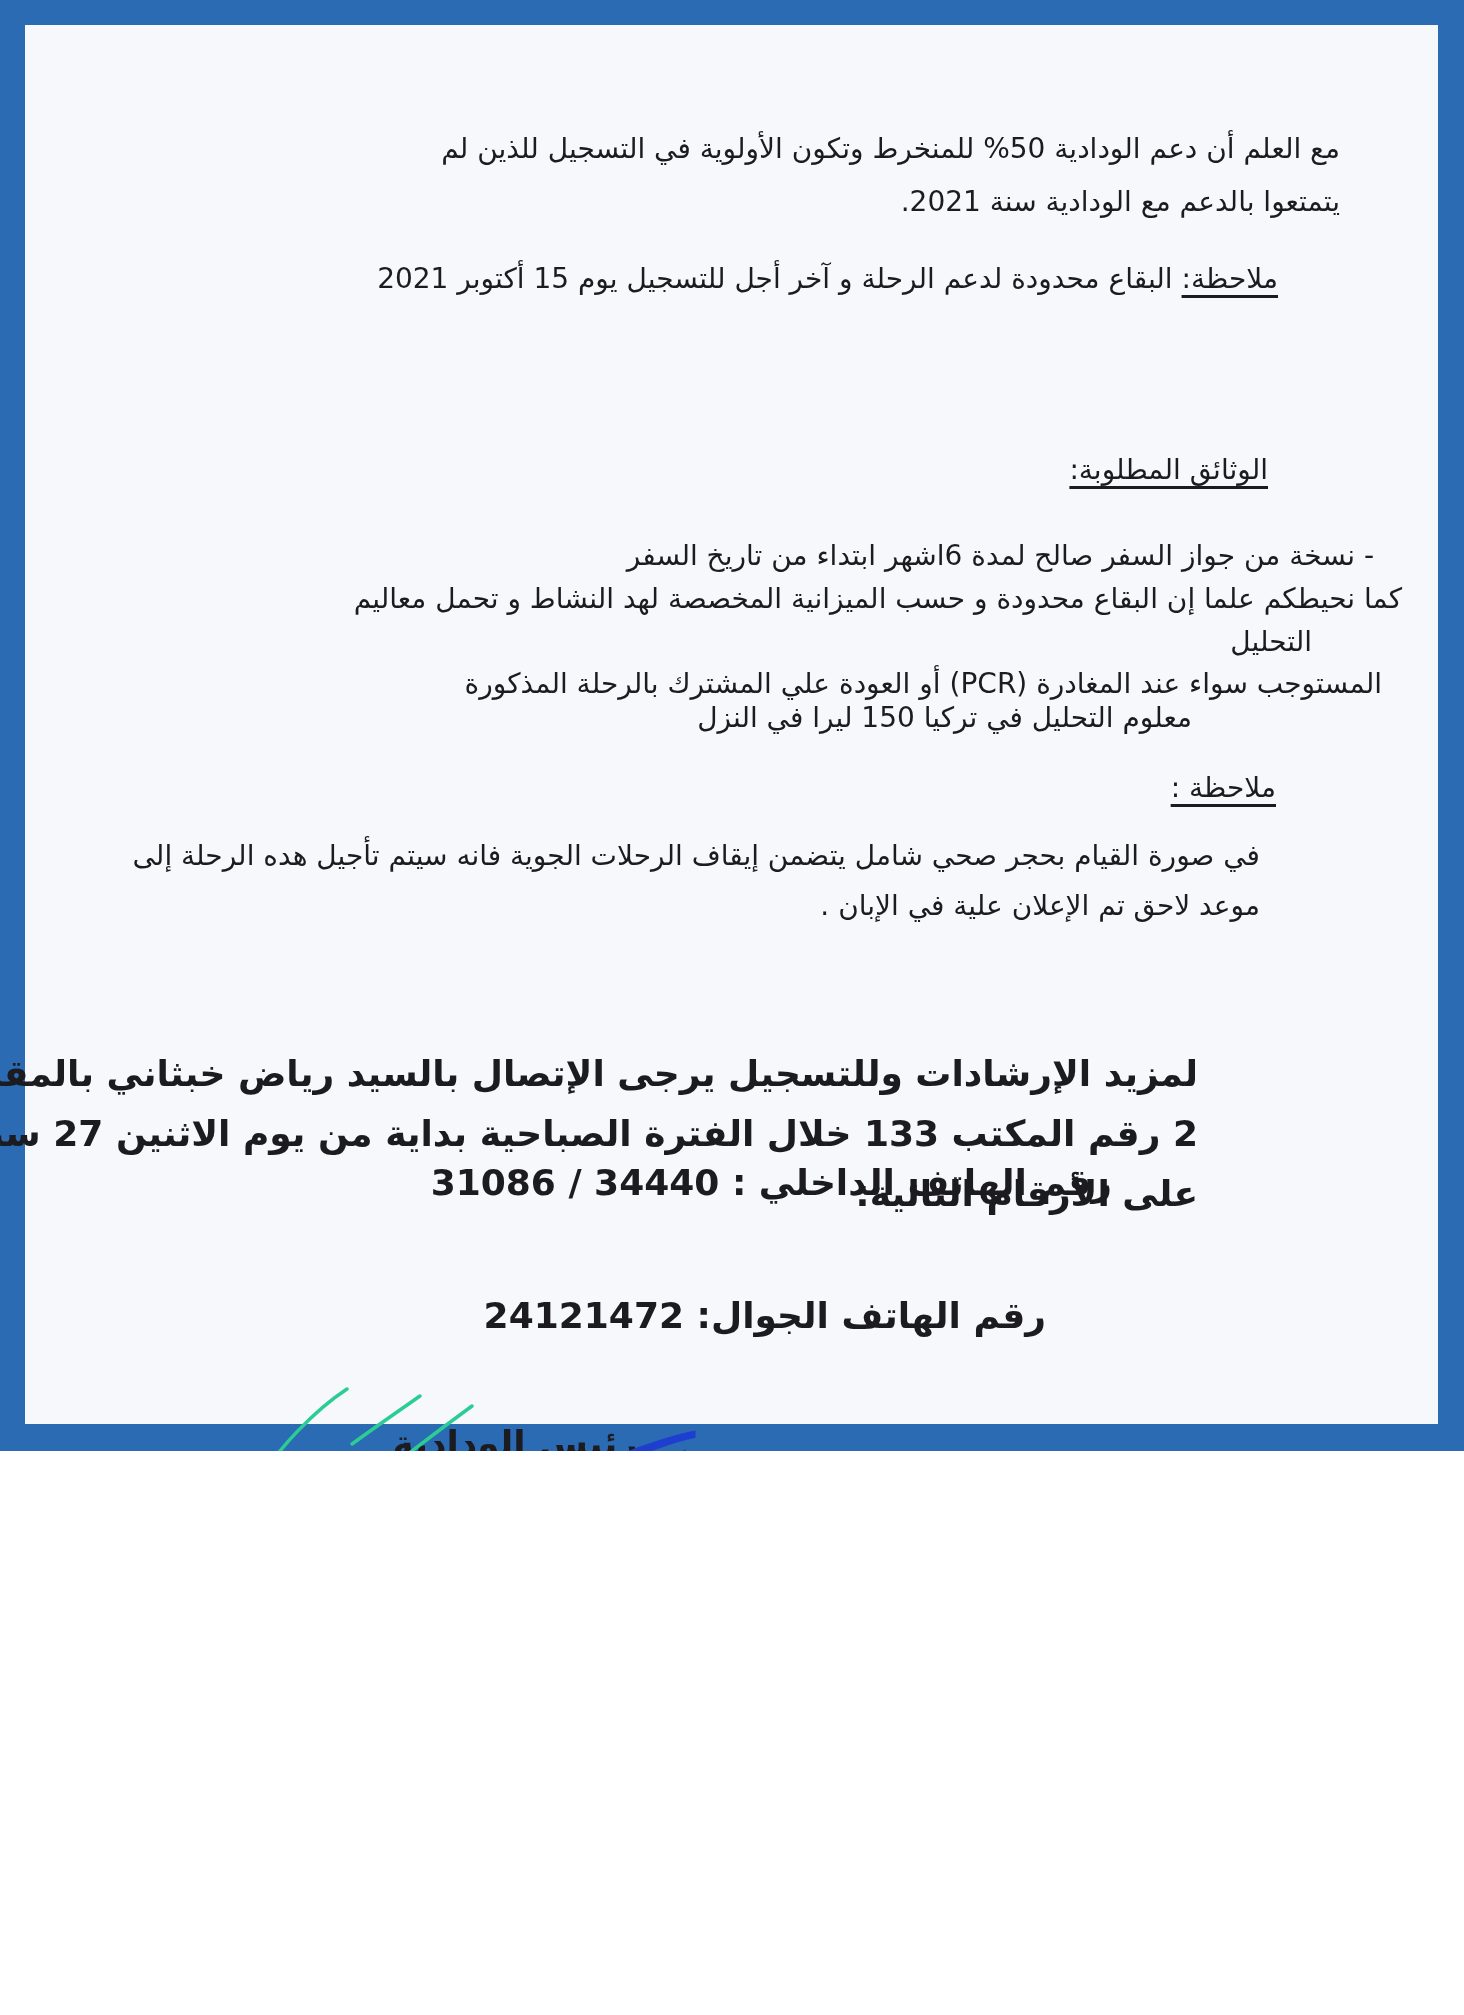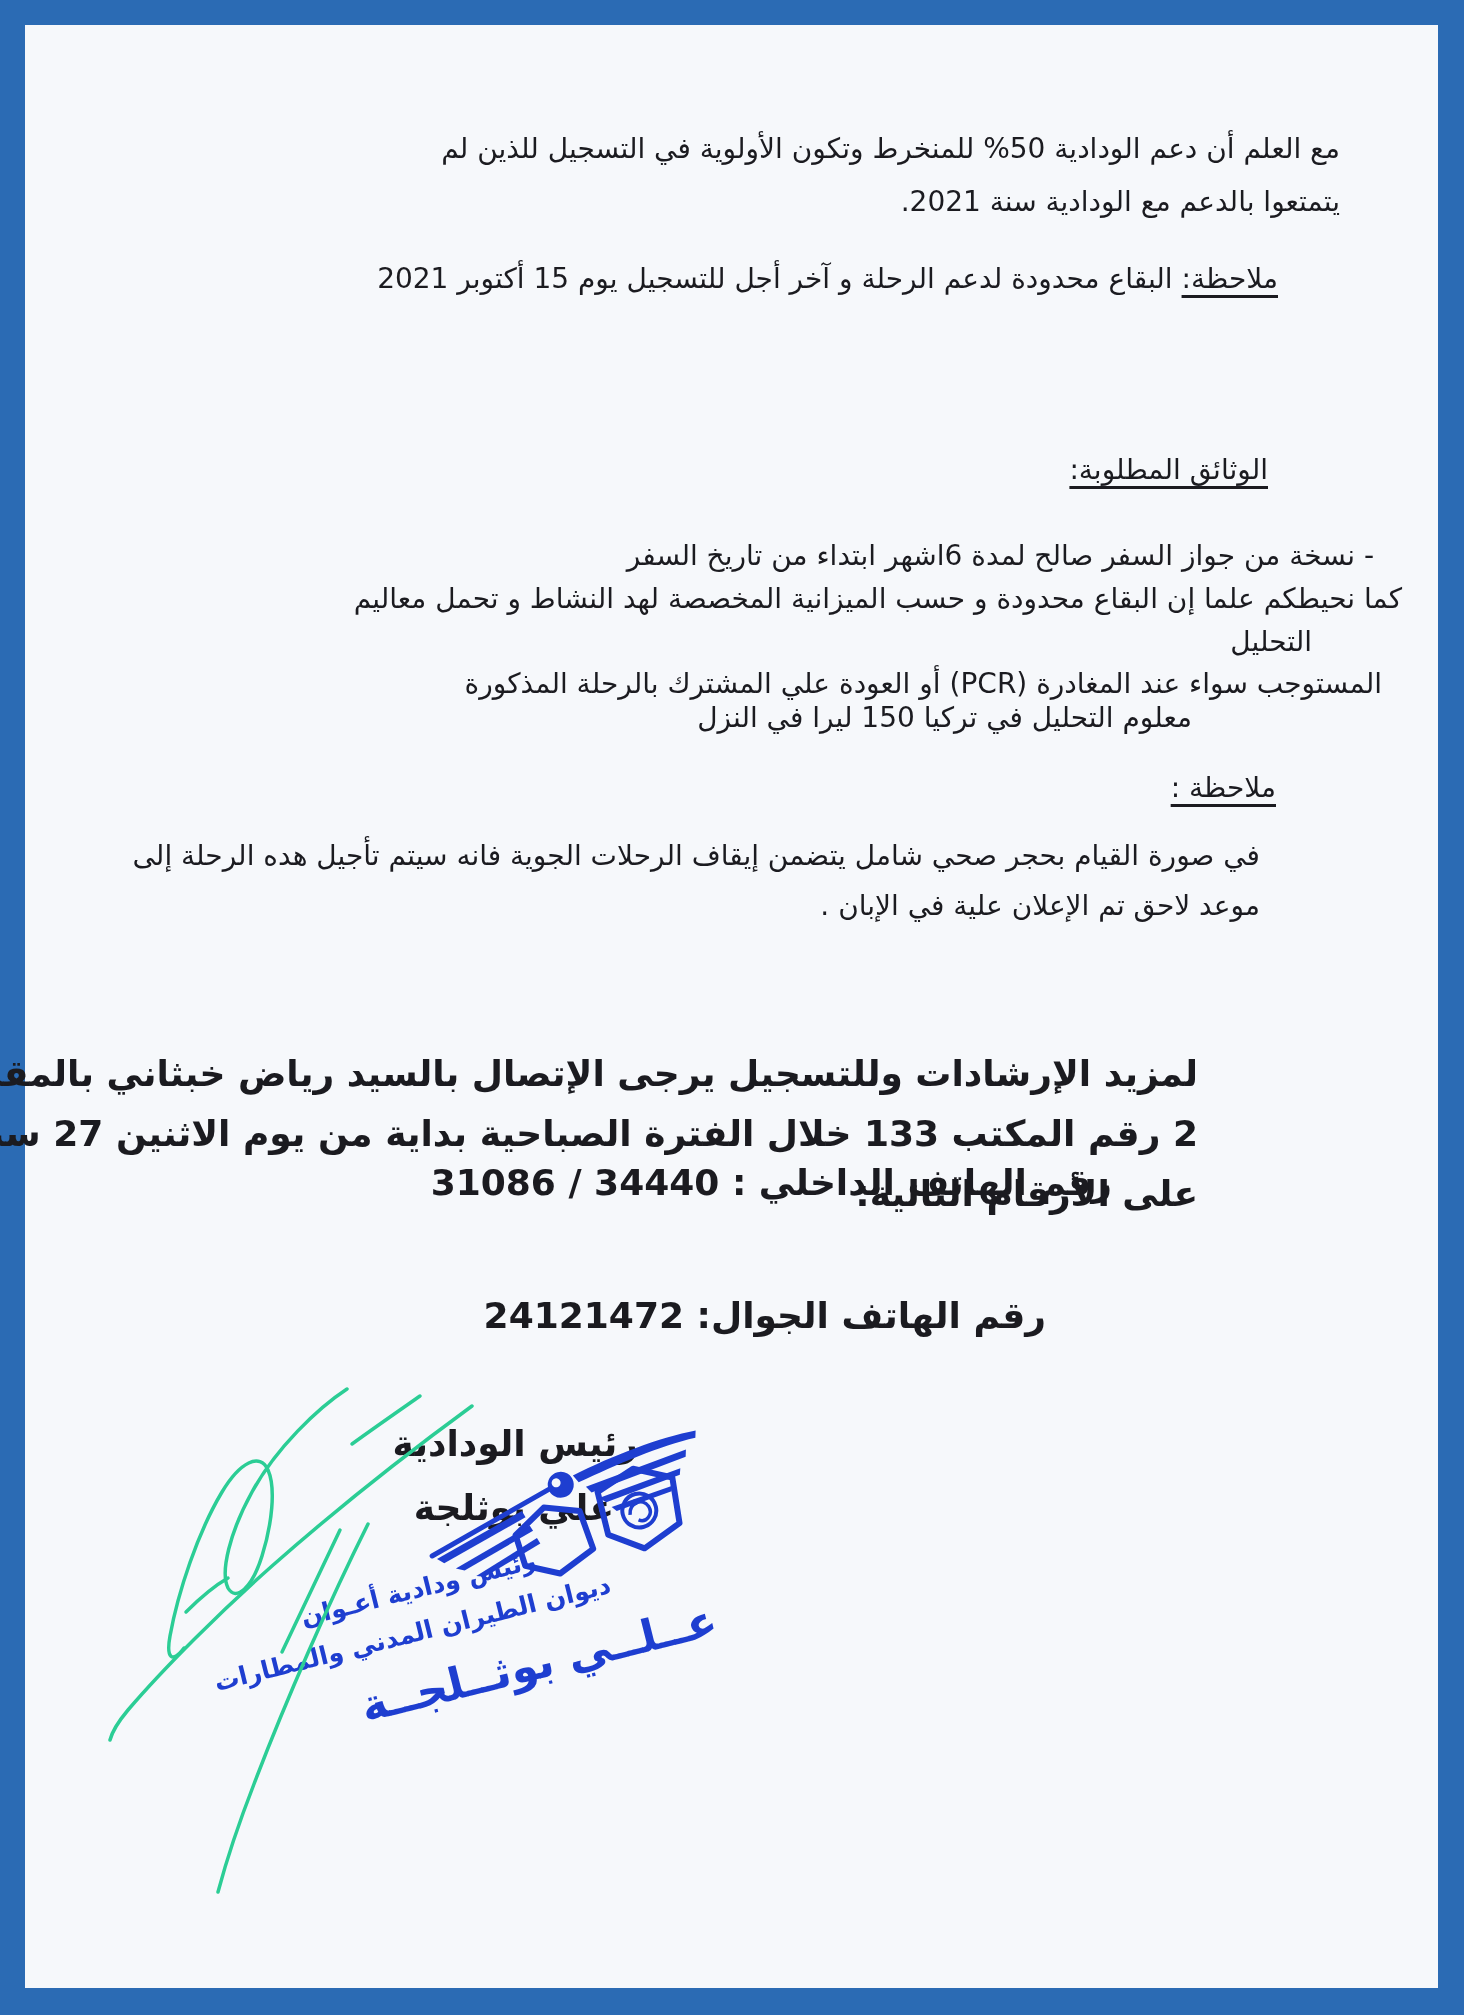--- a/index.html
+++ b/index.html
@@ -1,16 +1,16 @@
 <!DOCTYPE html>
 <html lang="ar" dir="rtl"><head>
 <meta charset="utf-8">
 <style>
   html,body{margin:0;padding:0;background:#fff;}
-  .page{position:relative;width:1464px;height:2015px;background:#2b6bb4;overflow:hidden;
+  .page{position:relative;width:1464px;height:1451px;background:#2b6bb4;overflow:hidden;
         font-family:"DejaVu Sans",sans-serif;}
   .paper{position:absolute;left:25px;top:25px;right:26px;bottom:27px;background:#f6f8fb;
          direction:rtl;color:#1b1b20;}
   .line{position:absolute;white-space:nowrap;font-size:28px;text-align:right;}
   .b{font-weight:400;}
   .u{text-decoration:underline;text-decoration-thickness:2.5px;text-underline-offset:7px;}
   .contact{font-size:36px;font-weight:700;padding-left:22px;}
   .sig-name{font-size:36px;font-weight:700;}
   .stamp{position:absolute;left:170px;top:1480px;width:560px;height:330px;
          transform:rotate(-14deg);transform-origin:50% 50%;}

